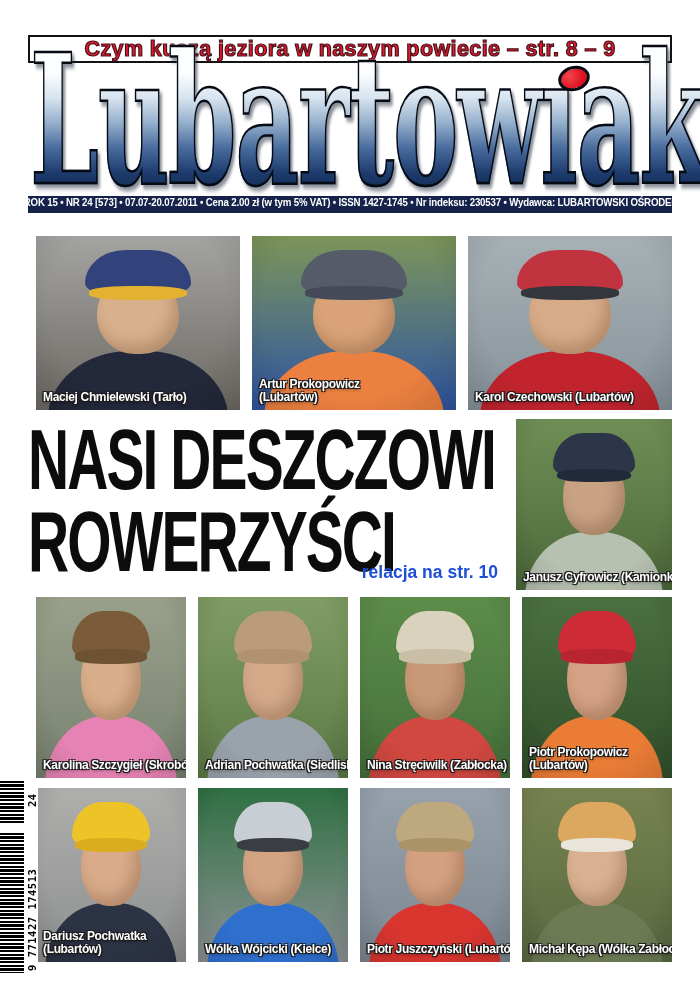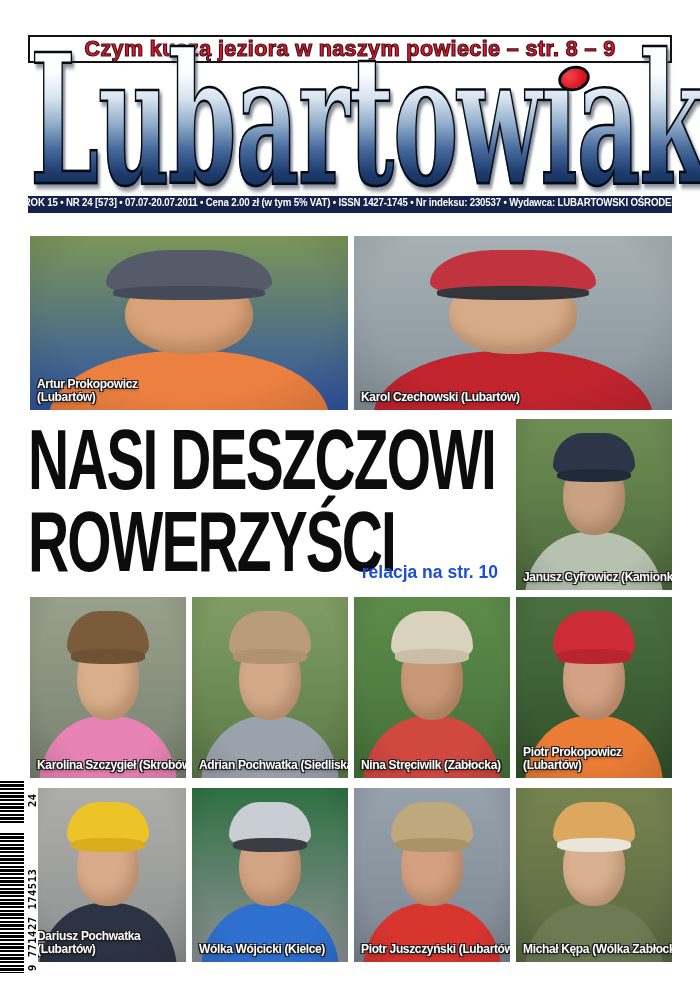--- a/index.html
+++ b/index.html
@@ -55,21 +55,21 @@
     color:#fff; font-weight:bold; font-size:11px; letter-spacing:-.2px;
     white-space:nowrap; transform:scaleX(.88);
   }
 
   
   .row { position:absolute; left:30px; width:642px; display:flex; gap:6px; }
   .row-1 { top:236px; height:174px; }
   .row-2 { top:597px; height:181px; }
   .row-3 { top:788px; height:174px; }
 
-  .photo { position:relative; flex:1 1 0; overflow:hidden; background:#000000; }
+  .photo { position:relative; flex:1 1 0; overflow:hidden; background:#000000;margin-left:6px; }
   .feature-photo {
     position:absolute; left:516px; top:419px; width:156px; height:171px;
     overflow:hidden; background:#888;
   }
   .scene  { position:absolute; inset:0; background:linear-gradient(180deg, var(--bgTop,#999), var(--bgBottom,#666)); }
   .coat   { position:absolute; left:6%; right:6%; bottom:-8%; height:42%;
             background:var(--coat,#444); border-radius:46% 46% 6% 6% / 92% 92% 0 0; }
   .face   { position:absolute; left:30%; top:21%; width:40%; height:47%;
             background:var(--skin,#d2a584); border-radius:50% 50% 46% 46%;
             box-shadow:inset -6px -9px 14px rgba(60,30,10,.22); }
@@ -132,20 +132,30 @@
 <div class="masthead">
   <span class="masthead-text">Lubartowıak</span>
   <span class="masthead-dot"></span>
 </div>
 
 <div class="infobar">
   <span class="infobar-text">ROK 15 • NR 24 [573] • 07.07-20.07.2011 • Cena 2.00 zł (w tym 5% VAT) • ISSN 1427-1745 • Nr indeksu: 230537 • Wydawca: LUBARTOWSKI OŚRODEK KULTURY</span>
 </div>
 
 <div class="row row-1">
+  <figure class="photo" style="--bgTop: #a3a3a1; --bgBottom: #6e6a64; --coat: #23283a; --hat: #32427a; --brim: #e2b230; --skin: #d9b08c;">
+    <div class="scene"></div>
+    <div class="coat"></div>
+    <div class="face"></div>
+    <div class="hat"></div>
+    <figcaption class="cap">
+      <span>Maciej Chmielewski (Tarło)</span>
+      <span></span>
+    </figcaption>
+  </figure>
   <figure class="photo" style="--bgTop: #7c9558; --bgBottom: #2f55a4; --coat: #ec8040; --hat: #565b6a; --brim: #454a58; --skin: #d9a278;">
     <div class="scene"></div>
     <div class="coat"></div>
     <div class="face"></div>
     <div class="hat"></div>
     <figcaption class="cap">
       <span>Artur Prokopowicz</span>
       <span>(Lubartów)</span>
     </figcaption>
   </figure>

